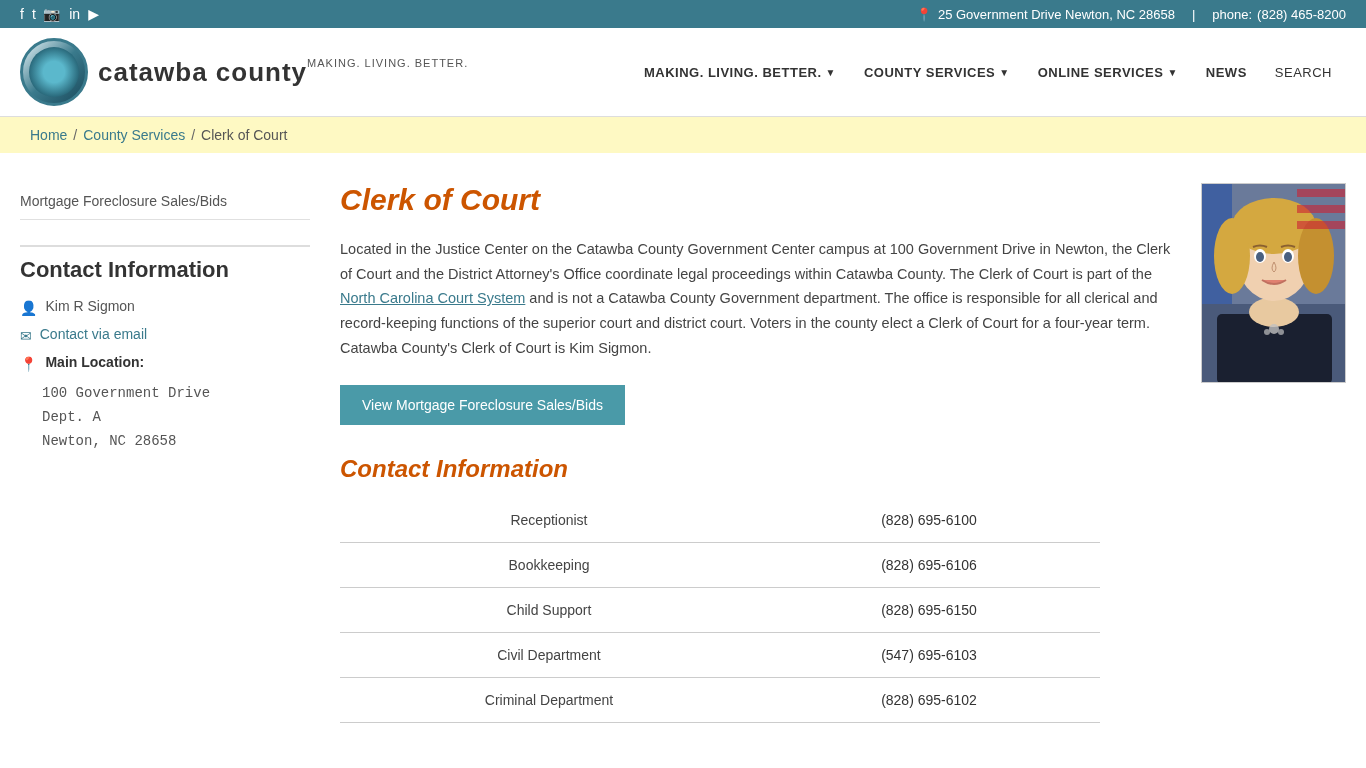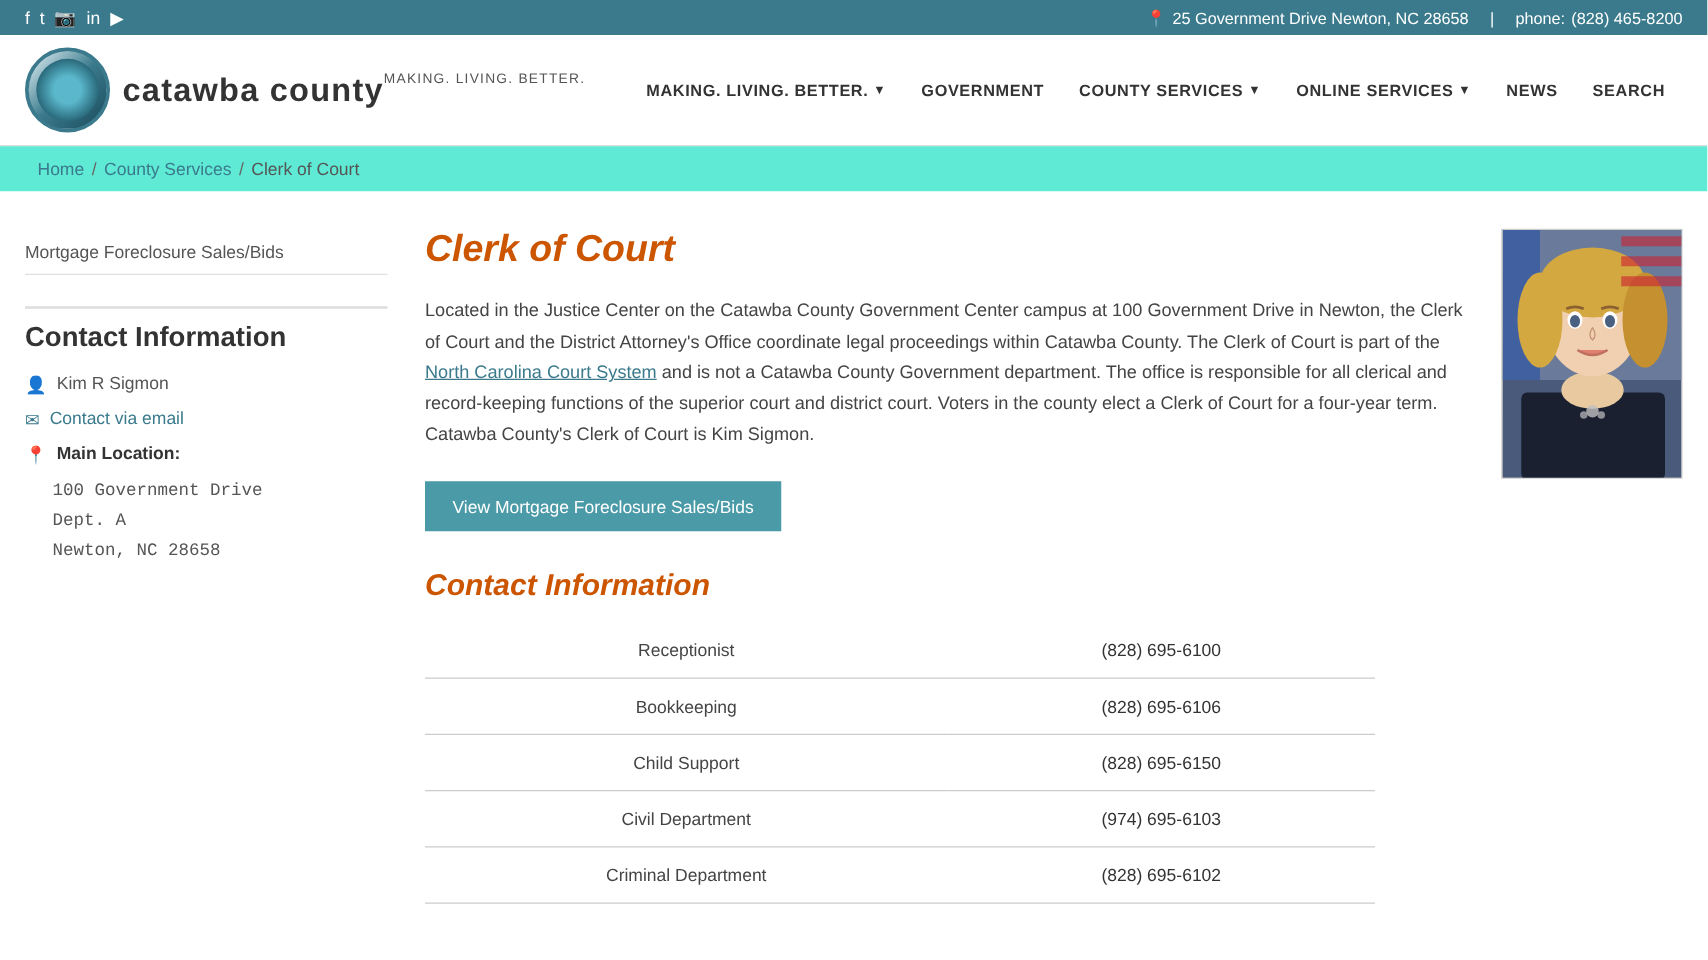--- a/index.html
+++ b/index.html
@@ -57,30 +57,30 @@
       text-transform: uppercase;
       letter-spacing: 0.5px;
       cursor: pointer;
       white-space: nowrap;
       display: flex; align-items: center; gap: 4px;
     }
     .nav-arrow { font-size: 10px; }
     .nav-search {
       padding: 10px 14px;
       font-size: 13px;
-      font-weight: bold;
+      font-weight: normal;
       color: #333;
       text-transform: uppercase;
       letter-spacing: 0.5px;
       cursor: pointer;
     }
 
     
     .breadcrumb {
-      background: #5eead4;
+      background: #fef9c3;
       padding: 10px 30px;
       font-size: 14px;
       display: flex;
       align-items: center;
       gap: 6px;
     }
     .breadcrumb a { color: #3a7a8c; text-decoration: none; }
     .breadcrumb .separator { color: #666; }
     .breadcrumb .current { color: #555; }
 
@@ -226,23 +226,20 @@
     </div>
     <div class="logo-text-area">
       <div class="logo-name">catawba county</div>
       <div class="logo-tagline">MAKING. LIVING. BETTER.</div>
     </div>
   </div>
   <nav>
     <div class="nav-item">
       <span>MAKING. LIVING. BETTER.</span>
       <span class="nav-arrow">▼</span>
-    </div>
-    <div class="nav-item">
-      <span>GOVERNMENT</span>
     </div>
     <div class="nav-item">
       <span>COUNTY SERVICES</span>
       <span class="nav-arrow">▼</span>
     </div>
     <div class="nav-item">
       <span>ONLINE SERVICES</span>
       <span class="nav-arrow">▼</span>
     </div>
     <div class="nav-item">
@@ -354,21 +351,21 @@
           <tr>
       <td>Bookkeeping</td>
       <td>(828) 695-6106</td>
     </tr>
           <tr>
       <td>Child Support</td>
       <td>(828) 695-6150</td>
     </tr>
           <tr>
       <td>Civil Department</td>
-      <td>(974) 695-6103</td>
+      <td>(547) 695-6103</td>
     </tr>
           <tr>
       <td>Criminal Department</td>
       <td>(828) 695-6102</td>
     </tr>
         </tbody>
     </table>
   </div>
 </div>
 

